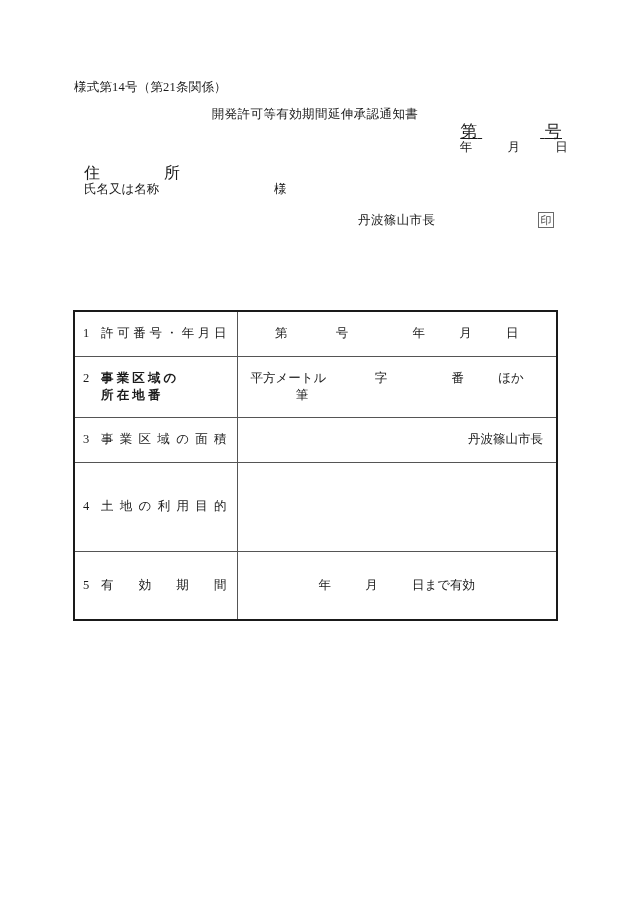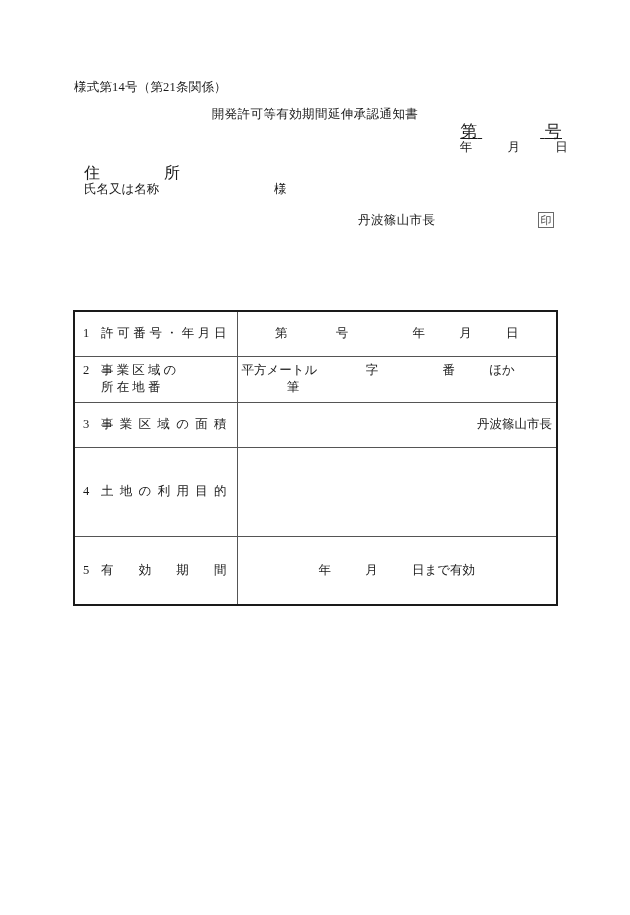--- a/index.html
+++ b/index.html
@@ -124,42 +124,42 @@
     top: 310px;
     width: 483px;
     border-collapse: collapse;
     border: 2px solid #1a1a1a;
     table-layout: fixed;
   }
   .tbl td {
     border: 1px solid #555555;
     font-size: 12.5px;
     vertical-align: middle;
-    padding: 4px;
+    padding: 13px;
   }
   .tbl td.lbl {
     width: 163px;
     padding: 0 10px 0 8px;
     box-sizing: border-box;
   }
   .lbl-row {
     display: flex;
     align-items: baseline;
   }
   .lbl-num {
     width: 18px;
     flex: 0 0 18px;
   }
   .lbl-txt {
     flex: 1 1 auto;
     display: flex;
     justify-content: space-between;
   }
   .lbl-txt > span { display: inline-block; }
-  .lbl-two-lines .lbl-txt { flex-direction: column; }
+  .lbl-two-lines .lbl-txt { flex-direction: column; font-weight: bold; }
   .lbl-line {
     display: flex;
     justify-content: space-between;
     line-height: 17px;
   }
   .val {
     padding: 0 12px;
     box-sizing: border-box;
   }
   .val-center { text-align: center; }

